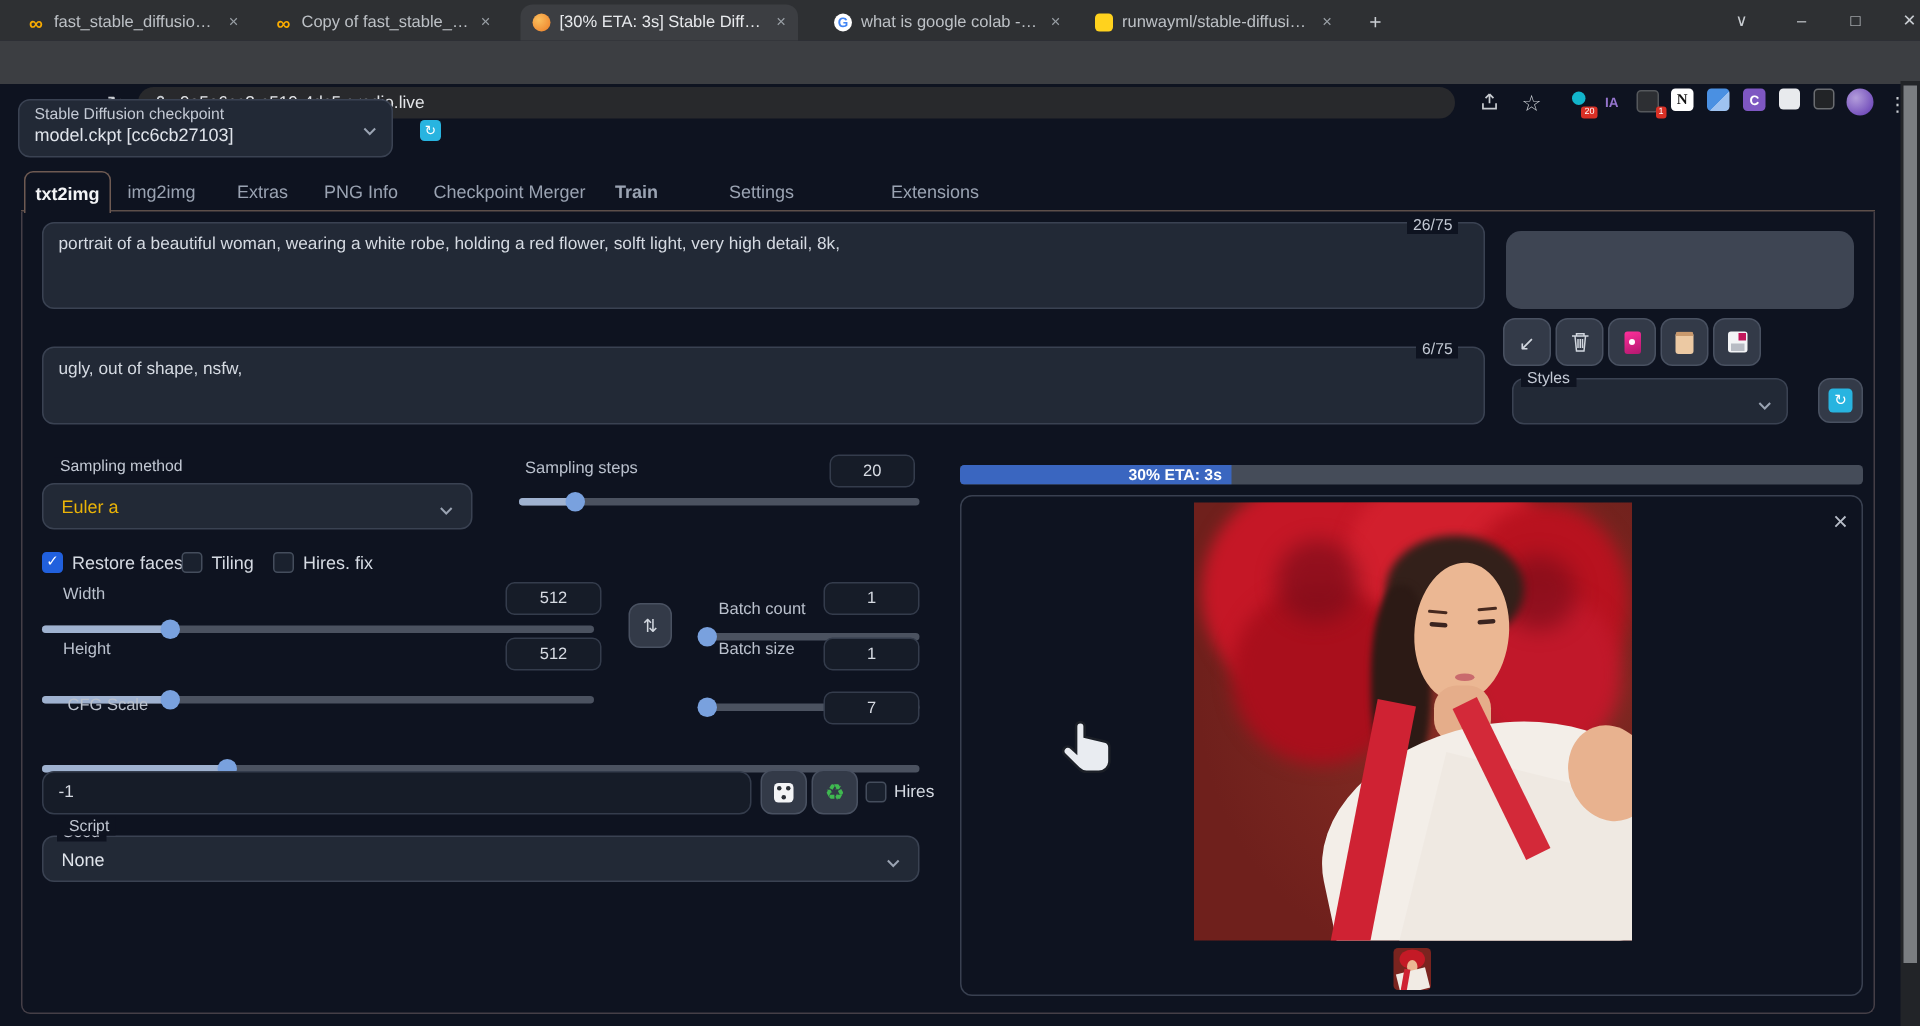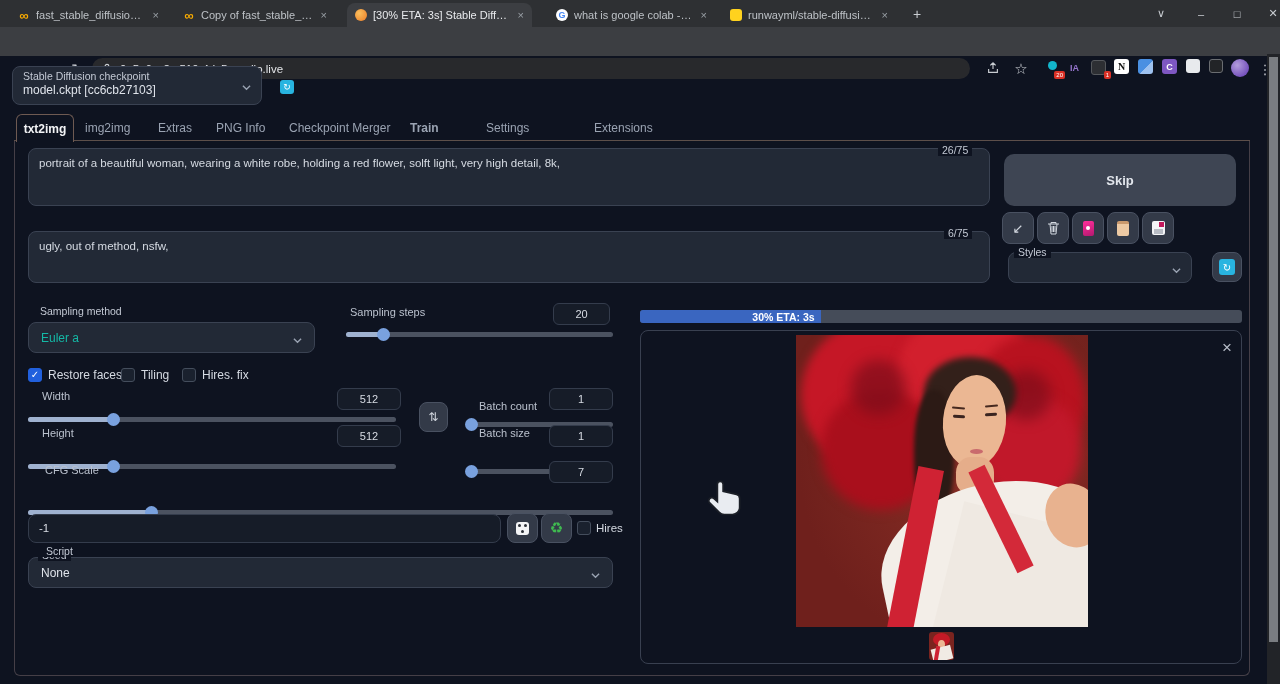--- a/index.html
+++ b/index.html
@@ -145,25 +145,24 @@
 <div class="abs navtab" style="left:216px;top:121px;">PNG Info</div>
 <div class="abs navtab" style="left:289px;top:121px;">Checkpoint Merger</div>
 <div class="abs navtab" style="left:410px;top:121px;font-weight:bold;">Train</div>
 <div class="abs navtab" style="left:462px;top:121px;margin-left:24px;">Settings</div>
 <div class="abs navtab" style="left:558px;top:121px;margin-left:36px;">Extensions</div>
 
 <div class="abs" style="left:14px;top:141px;width:1236px;height:535px;border:1px solid #453f47;border-top:none;border-radius:0 0 6px 6px;"></div>
 
 <div class="abs gbox" style="left:28px;top:148px;width:962px;height:58px;padding:8px 10px;color:#d5dae2;font-size:11.5px;">portrait of a beautiful woman, wearing a white robe, holding a red flower, solft light, very high detail, 8k,</div>
 <div class="abs notch" style="left:938px;top:144px;">26/75</div>
-<div class="abs gbox" style="left:28px;top:231px;width:962px;height:52px;padding:8px 10px;color:#d5dae2;font-size:11.5px;">ugly, out of method, nsfw,</div>
+<div class="abs gbox" style="left:28px;top:231px;width:962px;height:52px;padding:8px 10px;color:#d5dae2;font-size:11.5px;">ugly, out of shape, nsfw,</div>
 <div class="abs notch" style="left:944px;top:227px;">6/75</div>
 
 <div class="abs" style="left:1004px;top:154px;width:232px;height:52px;background:#3e4553;border-radius:10px;display:flex;">
-  <div style="flex:1;display:flex;align-items:center;justify-content:center;color:#e2e6ec;font-size:13px;font-weight:bold;">Skip</div>
 </div>
 
 <div class="abs toolbtn" style="left:1002px;top:212px;font-size:13px;">↙</div>
 <div class="abs toolbtn" style="left:1037px;top:212px;">
   <svg width="13" height="14" viewBox="0 0 13 14">
     <path d="M1 3 h11 M4 3 V1.5 h5 V3 M3 3 l1 10 h5 l1-10 M5 5 v6 M6.5 5 v6 M8 5 v6" fill="none" stroke="#d2d7df" stroke-width="1"></path>
   </svg>
 </div>
 <div class="abs toolbtn" style="left:1072px;top:212px;">
   <span style="width:11px;height:15px;border-radius:2px;background:linear-gradient(160deg,#ff2f9b,#b3186f);display:inline-flex;align-items:center;justify-content:center;">
@@ -184,21 +183,21 @@
 <div class="abs gbox" style="left:1008px;top:252px;width:184px;height:31px;">
   <svg class="abs chev" style="right:10px;top:13px;" viewBox="0 0 10 6">
     <polyline points="1,1 5,5 9,1" fill="none" stroke="#9aa3b2" stroke-width="1.5"></polyline>
   </svg>
 </div>
 <div class="abs toolbtn" style="left:1212px;top:252px;width:30px;height:30px;">
   <span class="cyanbtn" style="width:16px;height:16px;font-size:10px;">↻</span>
 </div>
 
 <div class="abs notch" style="left:36px;top:305px;">Sampling method</div>
-<div class="abs gbox" style="left:28px;top:322px;width:287px;height:31px;display:flex;align-items:center;padding:0 12px;color:#14b8a6;font-size:12px;">
+<div class="abs gbox" style="left:28px;top:322px;width:287px;height:31px;display:flex;align-items:center;padding:0 12px;color:#eab308;font-size:12px;">
   <span>Euler a</span>
   <svg class="abs chev" style="right:12px;top:13px;" viewBox="0 0 10 6">
     <polyline points="1,1 5,5 9,1" fill="none" stroke="#9aa3b2" stroke-width="1.5"></polyline>
   </svg>
 </div>
 <div class="abs lbl" style="left:350px;top:306px;">Sampling steps</div>
 <div class="abs ginput val" style="left:553px;top:303px;width:57px;height:22px;">20</div>
 <div class="abs track" style="left:346px;top:332px;width:267px;">
   <div class="fill" style="width: 14%;"></div>
   <div class="thumbdot" style="left: calc(14% - 6px);"></div>

